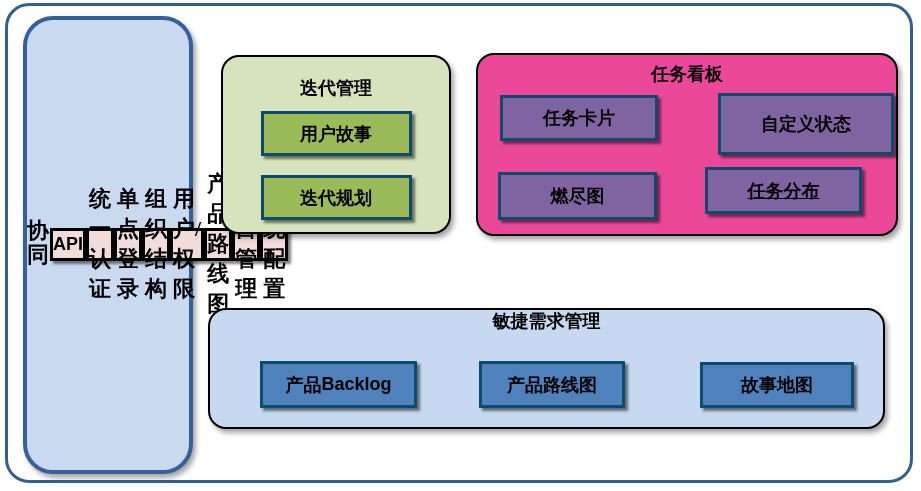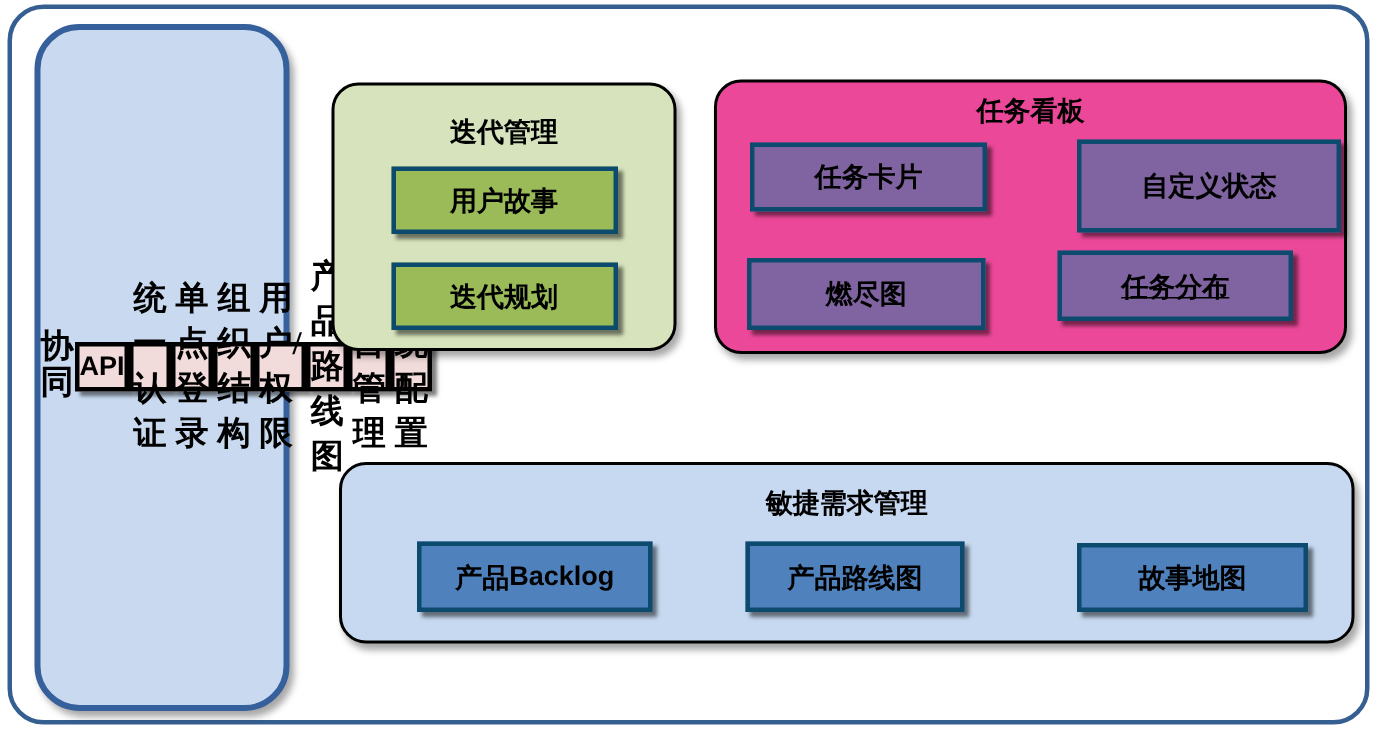--- a/index.html
+++ b/index.html
@@ -53,21 +53,21 @@
   .g-item{width:151px;height:45px;background:#9BBB59;}
   .g-item + .g-item{margin-top:19px;}
   
   .panel.purple{left:468px;top:47px;width:422px;height:183px;background:#ec4899;padding-top:8px;}
   .p-item{position:absolute;background:#8064A2;}
   .p-item.task-card{left:22px;top:40px;width:158px;height:46px;}
   .p-item.custom-status{left:240px;top:38px;width:176px;height:62px;}
   .p-item.burndown{left:20px;top:117px;width:159px;height:48px;}
   .p-item.distribution{left:227px;top:112px;width:157px;height:47px;text-decoration:underline;}
   
-  .panel.blue{left:218px;top:302px;width:677px;height:121px;background:#C6D9F0;padding-top:14px;}
+  .panel.blue{left:200px;top:302px;width:677px;height:121px;background:#C6D9F0;}
   .b-item{position:absolute;background:#4F81BD;}
   .b-item.backlog{left:50px;top:51px;width:157px;height:47px;}
   .b-item.roadmap{left:269px;top:51px;width:146px;height:47px;}
   .b-item.storymap{left:490px;top:52px;width:154px;height:46px;}
   .en{font-family:"Liberation Sans","DejaVu Sans",sans-serif;font-weight:bold;font-size:18px;}
 </style>
 </head>
 <body>
 
 <div class="canvas">

